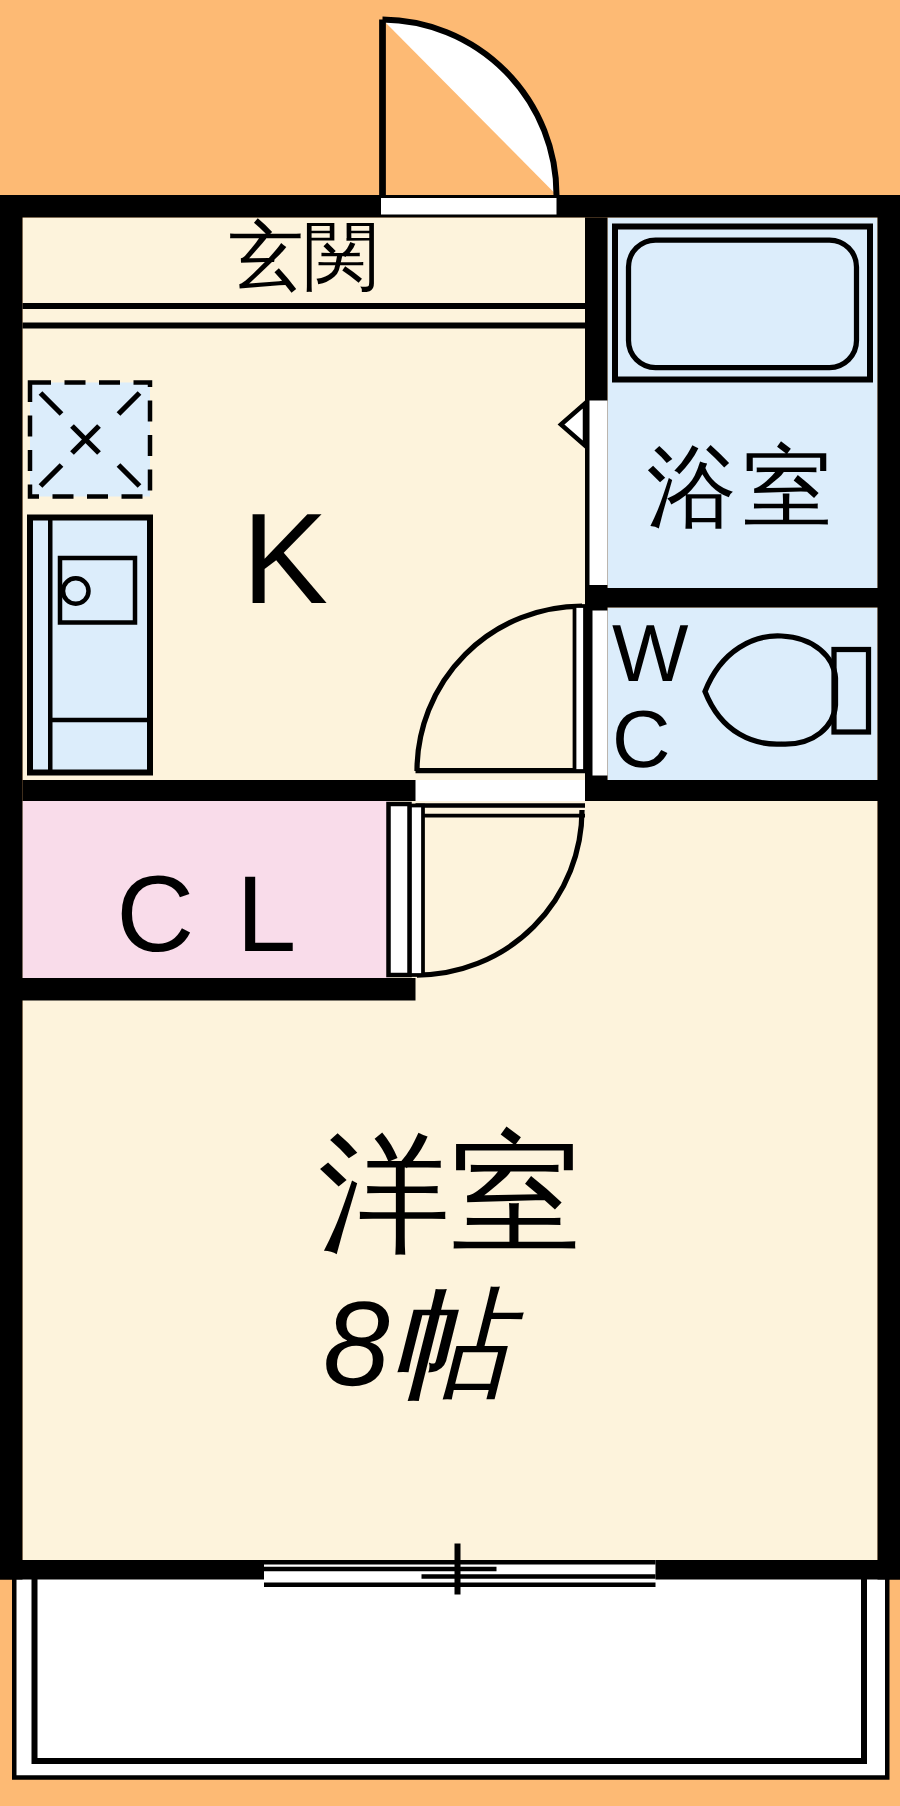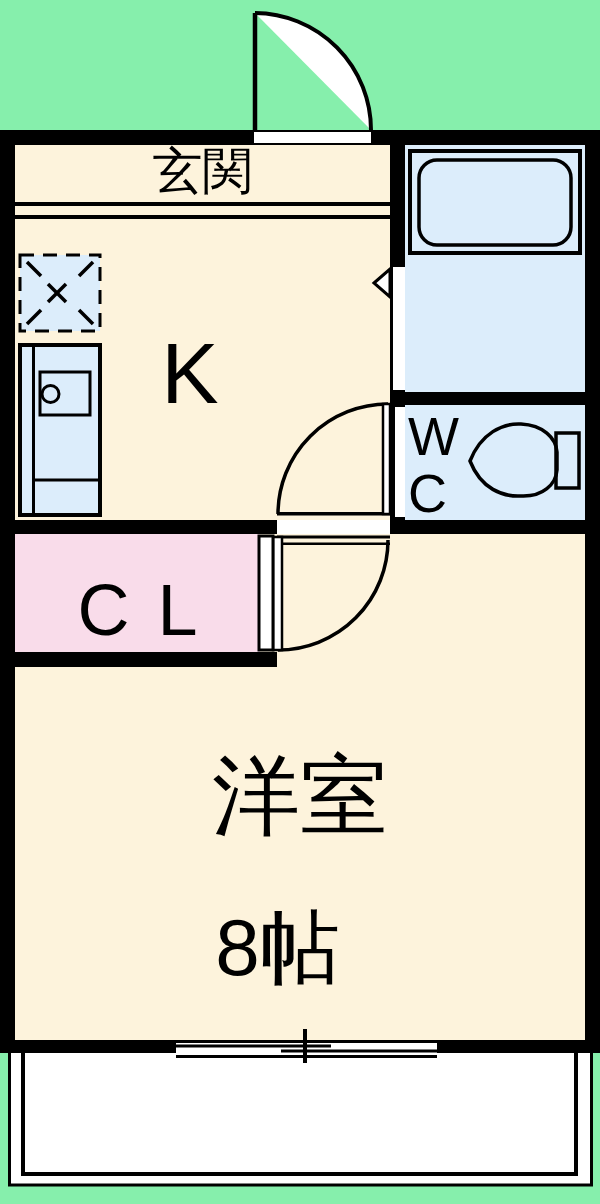--- a/index.html
+++ b/index.html
@@ -1,38 +1,38 @@
 <!DOCTYPE html>
 <html><head>
 <meta charset="utf-8">
 <style>
   html,body{margin:0;padding:0;background:#ffffff;}
   #stage{
     position:relative;
     width:600px;height:1204px;
-    background:#86efac;
+    background:#fdba74;
     font-family:"Liberation Sans","DejaVu Sans",sans-serif;
     overflow:hidden;
   }
   #plan-svg{position:absolute;left:0;top:0;}
   .lbl{
     position:absolute;
     color:#000;
     text-align:center;
     line-height:1.0;
     user-select:none;
     white-space:pre-line;
   }
   .lbl-genkan  {left:15px;  top:146px;  width:375px; font-size:50px;}
   .lbl-kitchen {left:140px; top:330px;  width:100px; font-size:86px;}
   .lbl-bath    {left:405px; top:295px;  width:180px; font-size:60px; letter-spacing:4px;}
   .lbl-wc      {left:408px; top:408px;  width:80px;  font-size:54px; line-height:57px; text-align:left;}
   .lbl-cl      {left:30px;  top:574px;  width:215px; font-size:72px; word-spacing:8px;}
   .lbl-yo      {left:15px;  top:752px;  width:570px; font-size:88px;}
-  .lbl-size    {left:15px;  top:908px;  width:525px; font-size:80px;}
+  .lbl-size    {left:15px;  top:856px;  width:525px; font-size:80px;font-style:italic;}
   .lbl-balcony {left:10px;  top:1086px; width:580px; font-size:58px; letter-spacing:2px;}
 </style>
 </head>
 <body>
 
 <div id="stage">
 
 <svg id="plan-svg" width="600" height="1204" viewBox="0 0 600 1204">
 
   <rect x="15" y="145" width="375" height="375" fill="#FDF3DC"></rect>
@@ -123,19 +123,20 @@
     <rect x="176" y="1040" width="261" height="3" fill="#000"></rect>
     <rect x="176" y="1055" width="261" height="3" fill="#000"></rect>
     <rect x="176" y="1044.5" width="155" height="3" fill="#000"></rect>
     <rect x="281" y="1049.5" width="156" height="3" fill="#000"></rect>
     <rect x="303" y="1029" width="4" height="34" fill="#000"></rect>
   </g>
 </svg>
 
   <div class="lbl lbl-genkan">玄関</div>
   <div class="lbl lbl-kitchen">K</div>
+  <div class="lbl lbl-bath">浴室</div>
   <div class="lbl lbl-wc">W
 C</div>
   <div class="lbl lbl-cl">C L</div>
   <div class="lbl lbl-yo">洋室</div>
   <div class="lbl lbl-size">8帖</div>
 
 </div>
 
 </body></html>

